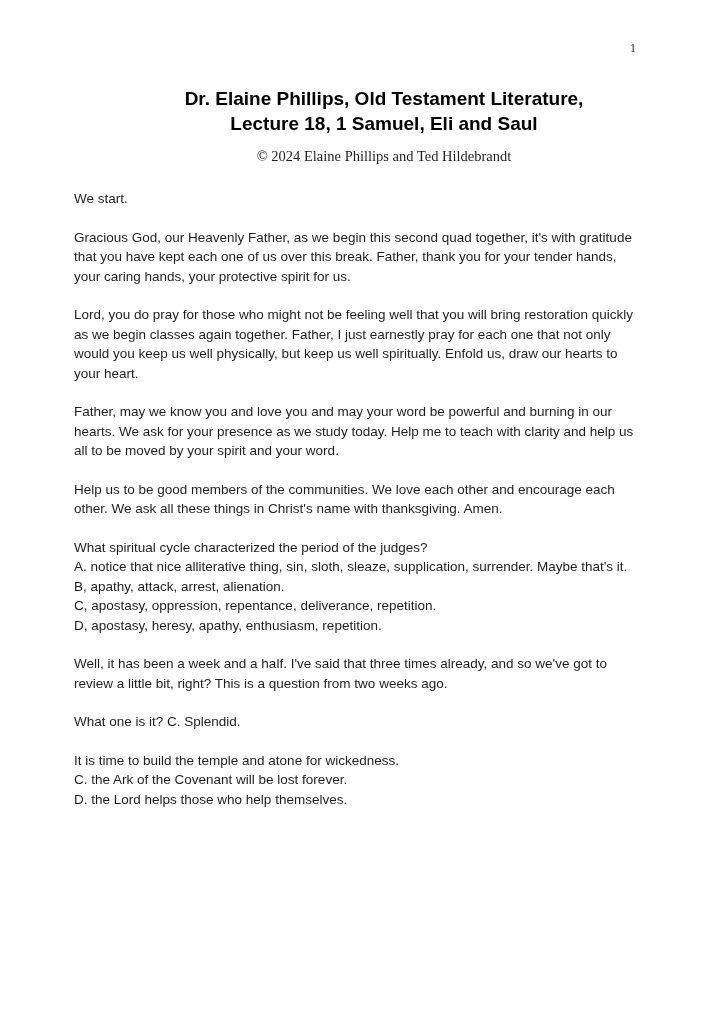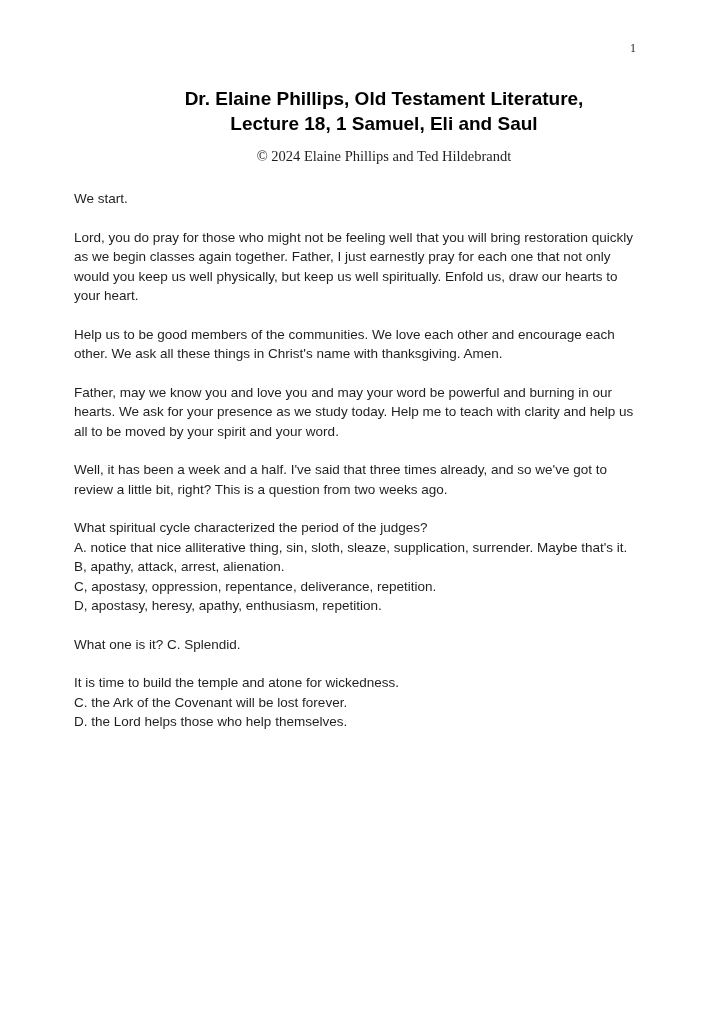--- a/index.html
+++ b/index.html
@@ -62,27 +62,28 @@
   <div class="page-number">1</div>
 
   <div class="header">
     <div class="title-line">Dr. Elaine Phillips, Old Testament Literature,</div>
     <div class="title-line">Lecture 18, 1 Samuel, Eli and Saul</div>
     <div class="copyright">© 2024 Elaine Phillips and Ted Hildebrandt</div>
   </div>
 
   <div class="content">
       <p class="para">We start.</p>
+      <p class="para">Gracious God, our Heavenly Father, as we begin this second quad together, it's with gratitude that you have kept each one of us over this break. Father, thank you for your tender hands, your caring hands, your protective spirit for us.</p>
       <p class="para">Lord, you do pray for those who might not be feeling well that you will bring restoration quickly as we begin classes again together. Father, I just earnestly pray for each one that not only would you keep us well physically, but keep us well spiritually. Enfold us, draw our hearts to your heart.</p>
+      <p class="para">Father, may we know you and love you and may your word be powerful and burning in our hearts. We ask for your presence as we study today. Help me to teach with clarity and help us all to be moved by your spirit and your word.</p>
       <p class="para">Help us to be good members of the communities. We love each other and encourage each other. We ask all these things in Christ's name with thanksgiving. Amen.</p>
-      <p class="para">Father, may we know you and love you and may your word be powerful and burning in our hearts. We ask for your presence as we study today. Help me to teach with clarity and help us all to be moved by your spirit and your word.</p>
-      <p class="para">Well, it has been a week and a half. I've said that three times already, and so we've got to review a little bit, right? This is a question from two weeks ago.</p>
       <p class="para">What spiritual cycle characterized the period of the judges?
 A. notice that nice alliterative thing, sin, sloth, sleaze, supplication, surrender. Maybe that's it.
 B, apathy, attack, arrest, alienation.
 C, apostasy, oppression, repentance, deliverance, repetition.
 D, apostasy, heresy, apathy, enthusiasm, repetition.</p>
+      <p class="para">Well, it has been a week and a half. I've said that three times already, and so we've got to review a little bit, right? This is a question from two weeks ago.</p>
       <p class="para">What one is it? C. Splendid.</p>
       <p class="para">It is time to build the temple and atone for wickedness.
 C. the Ark of the Covenant will be lost forever.
 D. the Lord helps those who help themselves.</p>
     </div>
 </div>
 
 </body></html>

